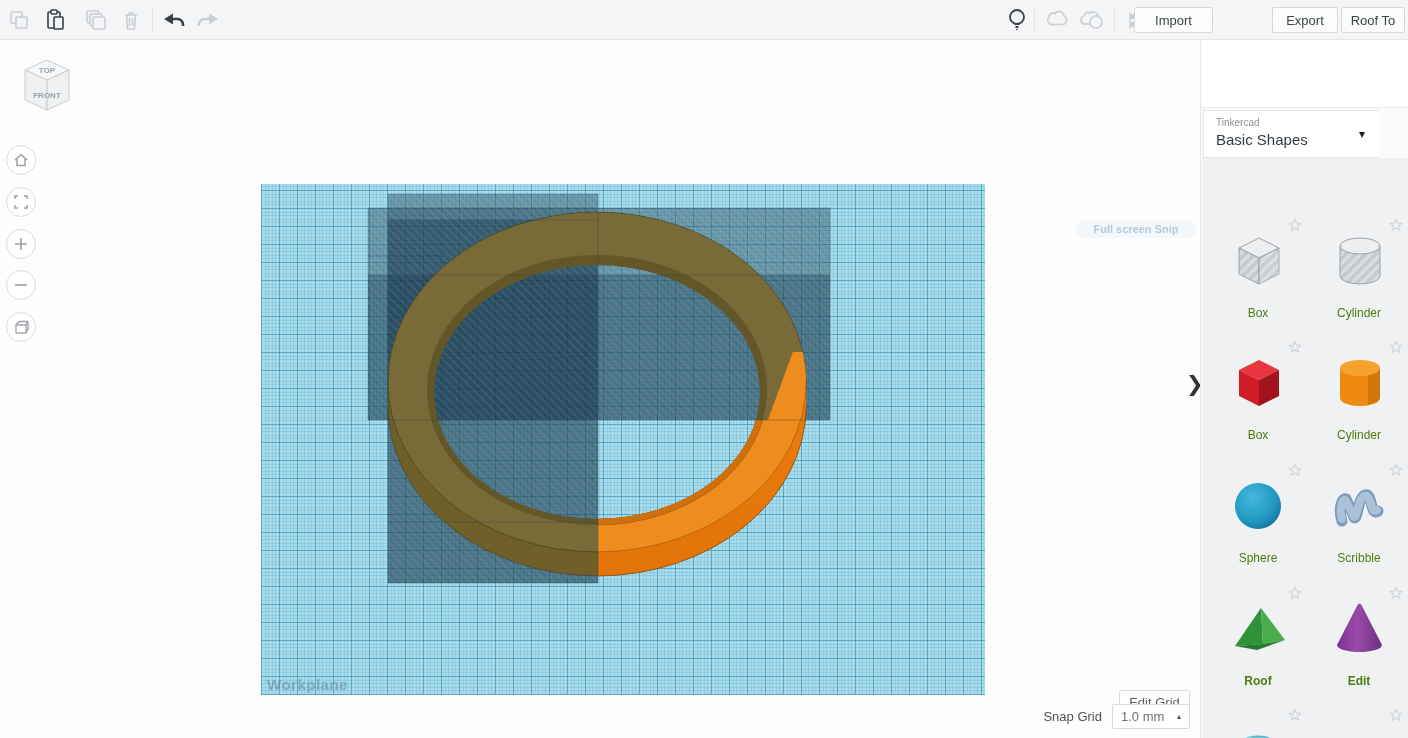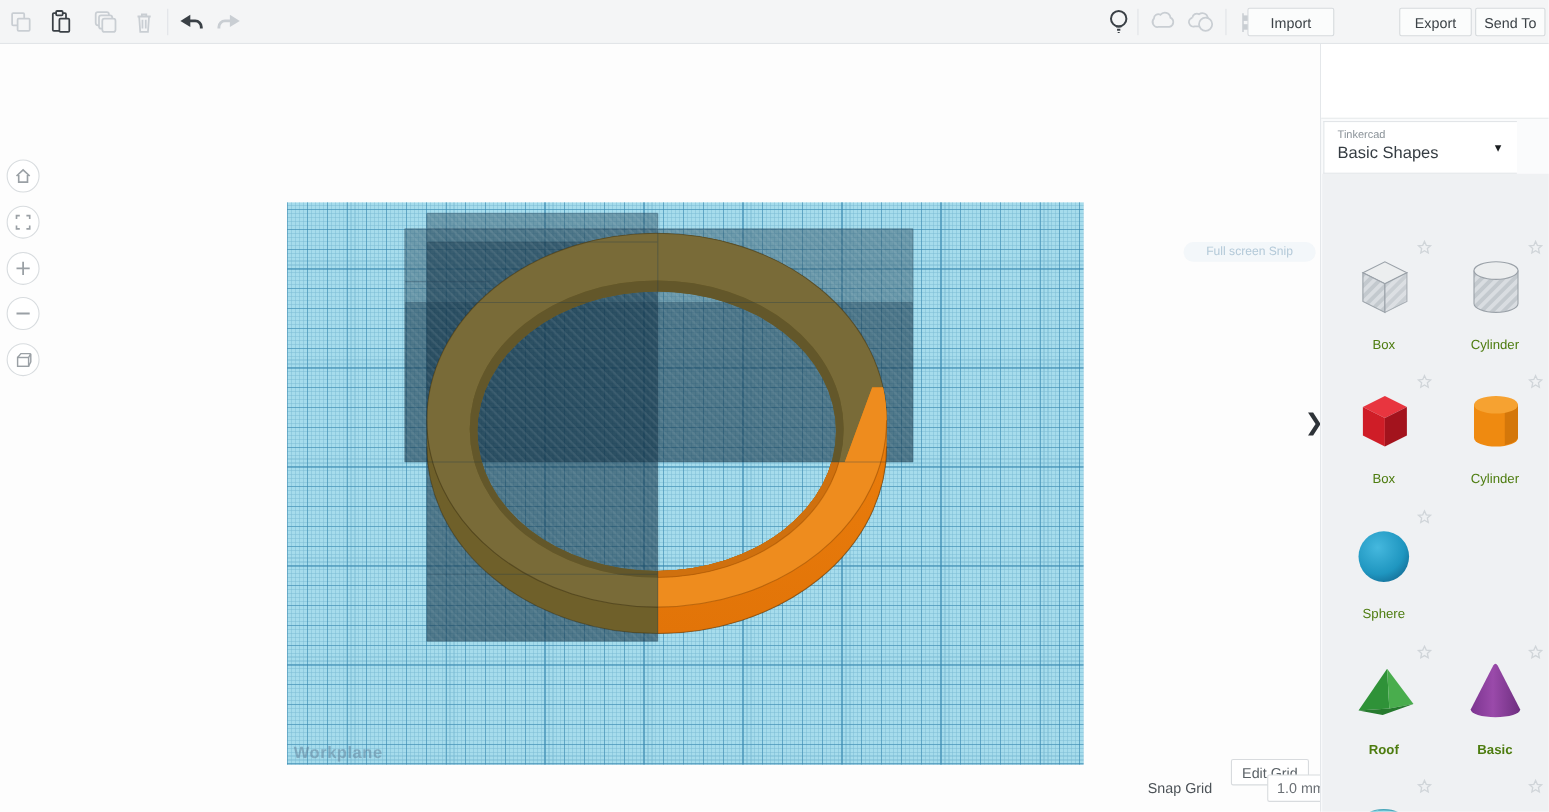--- a/index.html
+++ b/index.html
@@ -35,33 +35,33 @@
       repeating-linear-gradient(0deg,  rgba(55,135,175,0.55) 0 1px, transparent 1px 18px),
       repeating-linear-gradient(90deg, rgba(120,185,210,0.45) 0 1px, transparent 1px 3.6px),
       repeating-linear-gradient(0deg,  rgba(120,185,210,0.45) 0 1px, transparent 1px 3.6px);
   }
   .scene { position:absolute; left:261px; top:184px; width:724px; height:511px; }
   .watermark { position:absolute; left:267px; top:676px; font-size:15px; font-weight:bold;
                letter-spacing:0.5px; color:rgba(96,125,150,0.5); }
   .ghost { position:absolute; left:1076px; top:220px; width:120px; height:18px;
            background:rgba(238,244,248,0.7); border-radius:9px; font-size:11px;
            color:rgba(168,193,210,0.85); display:flex; align-items:center;
-           justify-content:center; }
+           justify-content:center;font-weight:bold; }
 
   
   .edit-grid { position:absolute; left:1119px; top:671px; width:71px; height:24px;
                background:#fff; border:1px solid #d8dbde; border-radius:2px;
                font-size:13px; color:#5a6166; display:flex; align-items:center;
                justify-content:center; cursor:pointer;margin-top:19px; }
   .snap-label { position:absolute; left:1030px; top:709px; width:72px; text-align:right;
                 font-size:13px; color:#4c5257; }
   .snap-select { position:absolute; left:1112px; top:704px; width:78px; height:25px;
                  background:#fff; border:1px solid #d8dbde; border-radius:2px;
                  font-size:13px; color:#6b7075; display:flex; align-items:center;
-                 padding:0 8px; justify-content:space-between; cursor:pointer;margin-left:40px; }
+                 padding:0 8px; justify-content:space-between; cursor:pointer; }
   .snap-caret { font-size:8px; color:#4c5257; }
   .collapse { position:absolute; left:1186px; top:372px; font-size:21px; color:#2e3338;
               cursor:pointer; }
 
   
   .panel { position:absolute; left:1200px; top:40px; width:208px; height:698px;
            background:#fafbfc; border-left:1px solid #e4e7ea; }
   .tool { position:absolute; top:50px; width:92px; text-align:center; cursor:pointer; }
   .tool .tlabel { font-size:11px; color:#49535c; margin-top:4px; }
   .dropdown { position:absolute; left:2px; top:70px; width:176px; height:48px;
@@ -186,23 +186,32 @@
     </div>
     <div class="tb-icon" style="left:1152px">
       <svg width="26" height="24" fill="none" class="ic-off" stroke-width="1.5">
         <path d="M13 3 v18" stroke-dasharray="2 2"></path>
         <path d="M10 7 v10 l-6 0 z"></path>
           <path d="M16 7 v10 l6 0 z" fill="#e9ebed"></path>
       </svg>
     </div>
     <div class="tb-btn" style="left:1134px; width:79px">Import</div>
     <div class="tb-btn" style="left:1272px; width:66px">Export</div>
-    <div class="tb-btn" style="left:1341px; width:64px">Send To</div>
-  </div>
-
+    <div class="tb-btn" style="left:1341px; width:64px">Roof To</div>
+  </div>
+
+  <div class="viewcube">
+    <svg width="60" height="70">
+      <polygon points="8,18 30,8 52,18 30,28" fill="#f6f7f8" stroke="#c9cdd1"></polygon>
+      <polygon points="8,18 30,28 30,58 8,48" fill="#eef0f1" stroke="#c9cdd1"></polygon>
+      <polygon points="52,18 30,28 30,58 52,48" fill="#eef0f1" stroke="#c9cdd1"></polygon>
+      <text x="30" y="21" text-anchor="middle" font-size="8" font-weight="bold" fill="#9aa1a7">TOP</text>
+      <text x="30" y="46" text-anchor="middle" font-size="8" font-weight="bold" fill="#9aa1a7">FRONT</text>
+    </svg>
+  </div>
   <div class="navbtn" style="top:145px">
     <svg width="18" height="18" fill="none" stroke="#9aa0a5" stroke-width="1.5">
       <path d="M3 9 L9 3.5 L15 9 M5 8 v6.5 h8 v-6.5"></path>
     </svg>
   </div>
   <div class="navbtn" style="top:187px">
     <svg width="18" height="18" fill="none" stroke="#9aa0a5" stroke-width="1.5">
       <path d="M3 6 v-3 h3 M12 3 h3 v3 M15 12 v3 h-3 M6 15 h-3 v-3"></path>
     </svg>
   </div>
@@ -366,20 +375,32 @@
         <span class="star">
           <svg width="14" height="14" fill="none" stroke="#d0d5d9" stroke-width="1.2">
             <path d="M7 1.5 L8.6 5 L12.5 5.4 L9.6 8 L10.4 12 L7 10 L3.6 12 L4.4 8 L1.5 5.4 L5.4 5 Z"></path>
             </svg></span>
         <span class="shape-ic">
           <svg width="62" height="62">
               <circle cx="31" cy="31" r="23" fill="url(#sphereGrad)"></circle>
             </svg></span>
         <div class="slabel">Sphere</div>
       </div>
+      <div class="cell col2 row3">
+        <span class="star">
+          <svg width="14" height="14" fill="none" stroke="#d0d5d9" stroke-width="1.2">
+            <path d="M7 1.5 L8.6 5 L12.5 5.4 L9.6 8 L10.4 12 L7 10 L3.6 12 L4.4 8 L1.5 5.4 L5.4 5 Z"></path>
+            </svg></span>
+        <span class="shape-ic">
+          <svg width="62" height="62" fill="none">
+            <path d="M14 46 C10 34 14 22 18 24 L26 42 C29 48 30 22 37 20 C45 18 42 42 50 36" stroke="#7e9cba" stroke-width="11" stroke-linecap="round"></path>
+            <path d="M14 44 C11 34 14 23 17.5 25 L25.5 41 C28.5 47 30 22 37 20.8 C44 19.6 42 40 49 35" stroke="#a9c2d9" stroke-width="8" stroke-linecap="round"></path>
+          </svg></span>
+        <div class="slabel">Scribble</div>
+      </div>
 
       <div class="cell col1 row4">
         <span class="star">
           <svg width="14" height="14" fill="none" stroke="#d0d5d9" stroke-width="1.2">
             <path d="M7 1.5 L8.6 5 L12.5 5.4 L9.6 8 L10.4 12 L7 10 L3.6 12 L4.4 8 L1.5 5.4 L5.4 5 Z"></path>
             </svg></span>
         <span class="shape-ic">
           <svg width="62" height="62">
             <polygon points="8,48 34,10 36,46" fill="#2f9238"></polygon>
             <polygon points="34,10 58,42 36,46" fill="#49ad4d"></polygon>
@@ -389,21 +410,21 @@
       </div>
       <div class="cell col2 row4">
         <span class="star">
           <svg width="14" height="14" fill="none" stroke="#d0d5d9" stroke-width="1.2">
             <path d="M7 1.5 L8.6 5 L12.5 5.4 L9.6 8 L10.4 12 L7 10 L3.6 12 L4.4 8 L1.5 5.4 L5.4 5 Z"></path>
             </svg></span>
         <span class="shape-ic">
           <svg width="62" height="62">
             <path d="M9 47 L29.5 7 Q31.5 4 33.5 7 L54 47 A22.5 7 0 0 1 9 47 Z" fill="url(#coneGrad)"></path>
           </svg></span>
-        <div class="slabel">Basic</div>
+        <div class="slabel">Edit</div>
       </div>
 
       <div class="cell col1 row5">
         <span class="star">
           <svg width="14" height="14" fill="none" stroke="#d0d5d9" stroke-width="1.2">
             <path d="M7 1.5 L8.6 5 L12.5 5.4 L9.6 8 L10.4 12 L7 10 L3.6 12 L4.4 8 L1.5 5.4 L5.4 5 Z"></path>
             </svg></span>
         <span class="shape-ic">
           <svg width="62" height="62">
             <path d="M8 56 L8 40 Q8 16 31 16 Q54 16 54 40 L54 56 Z" fill="#74cbdc" stroke="#4da7ba"></path>

